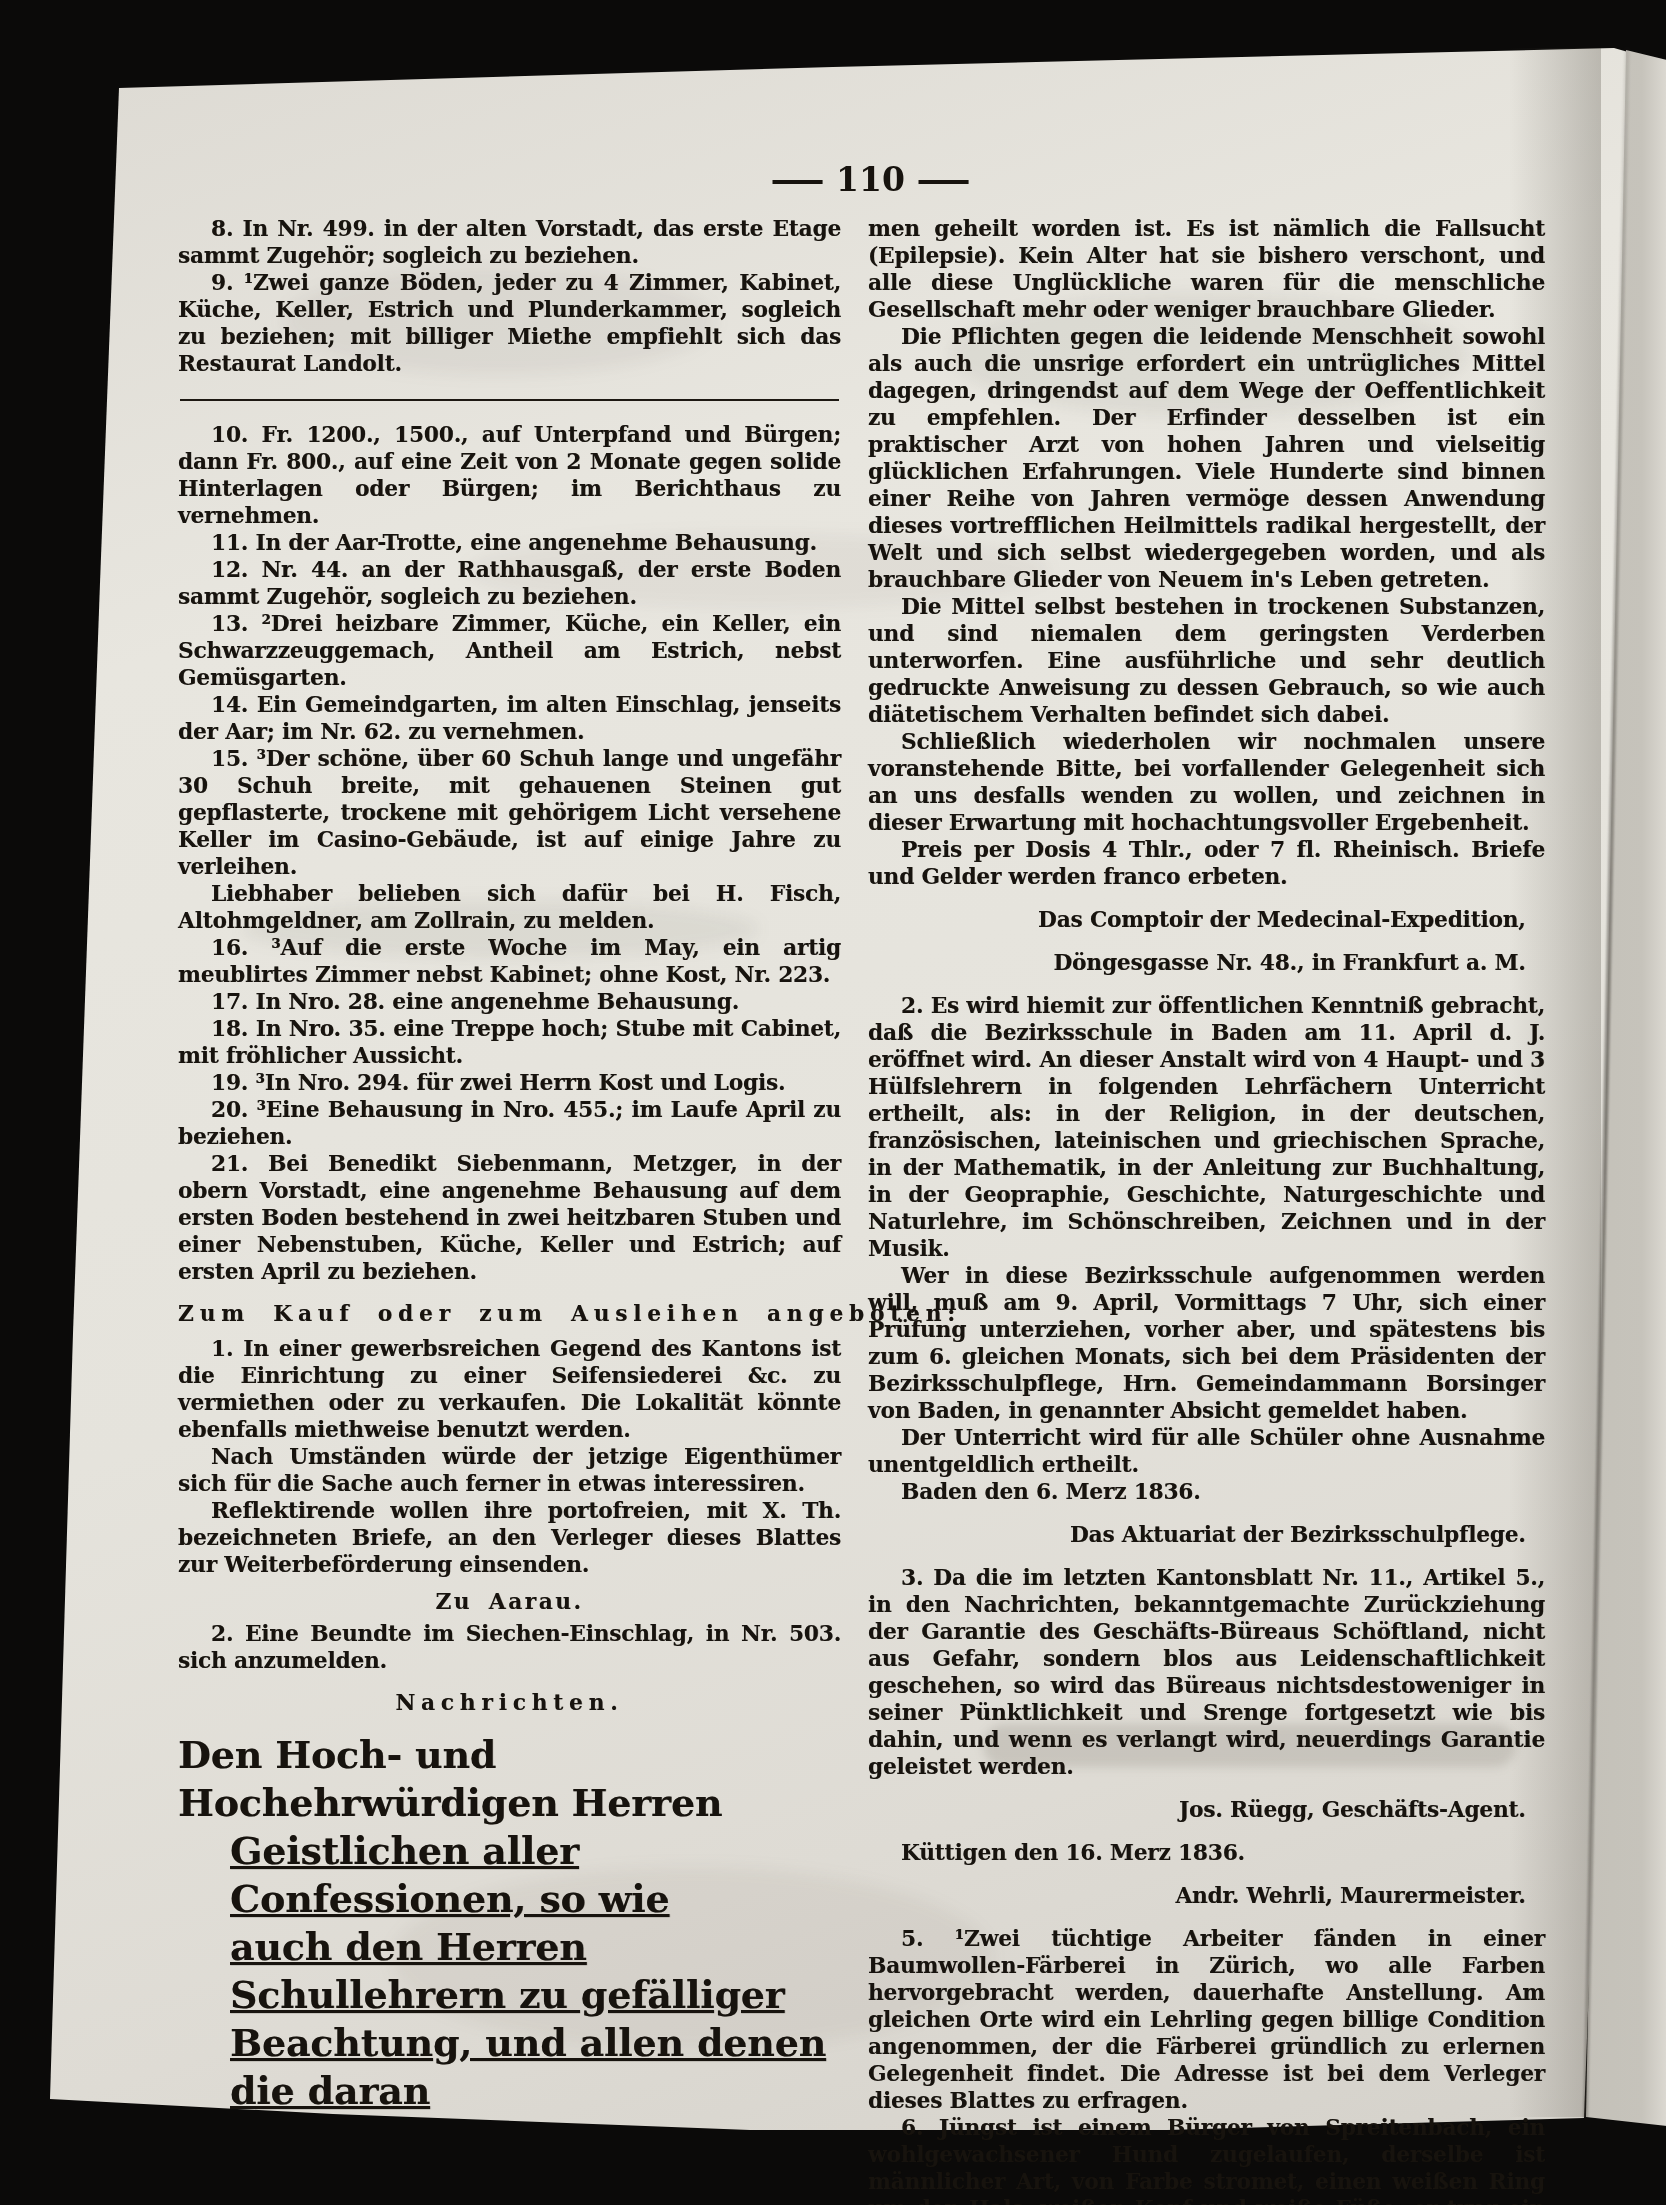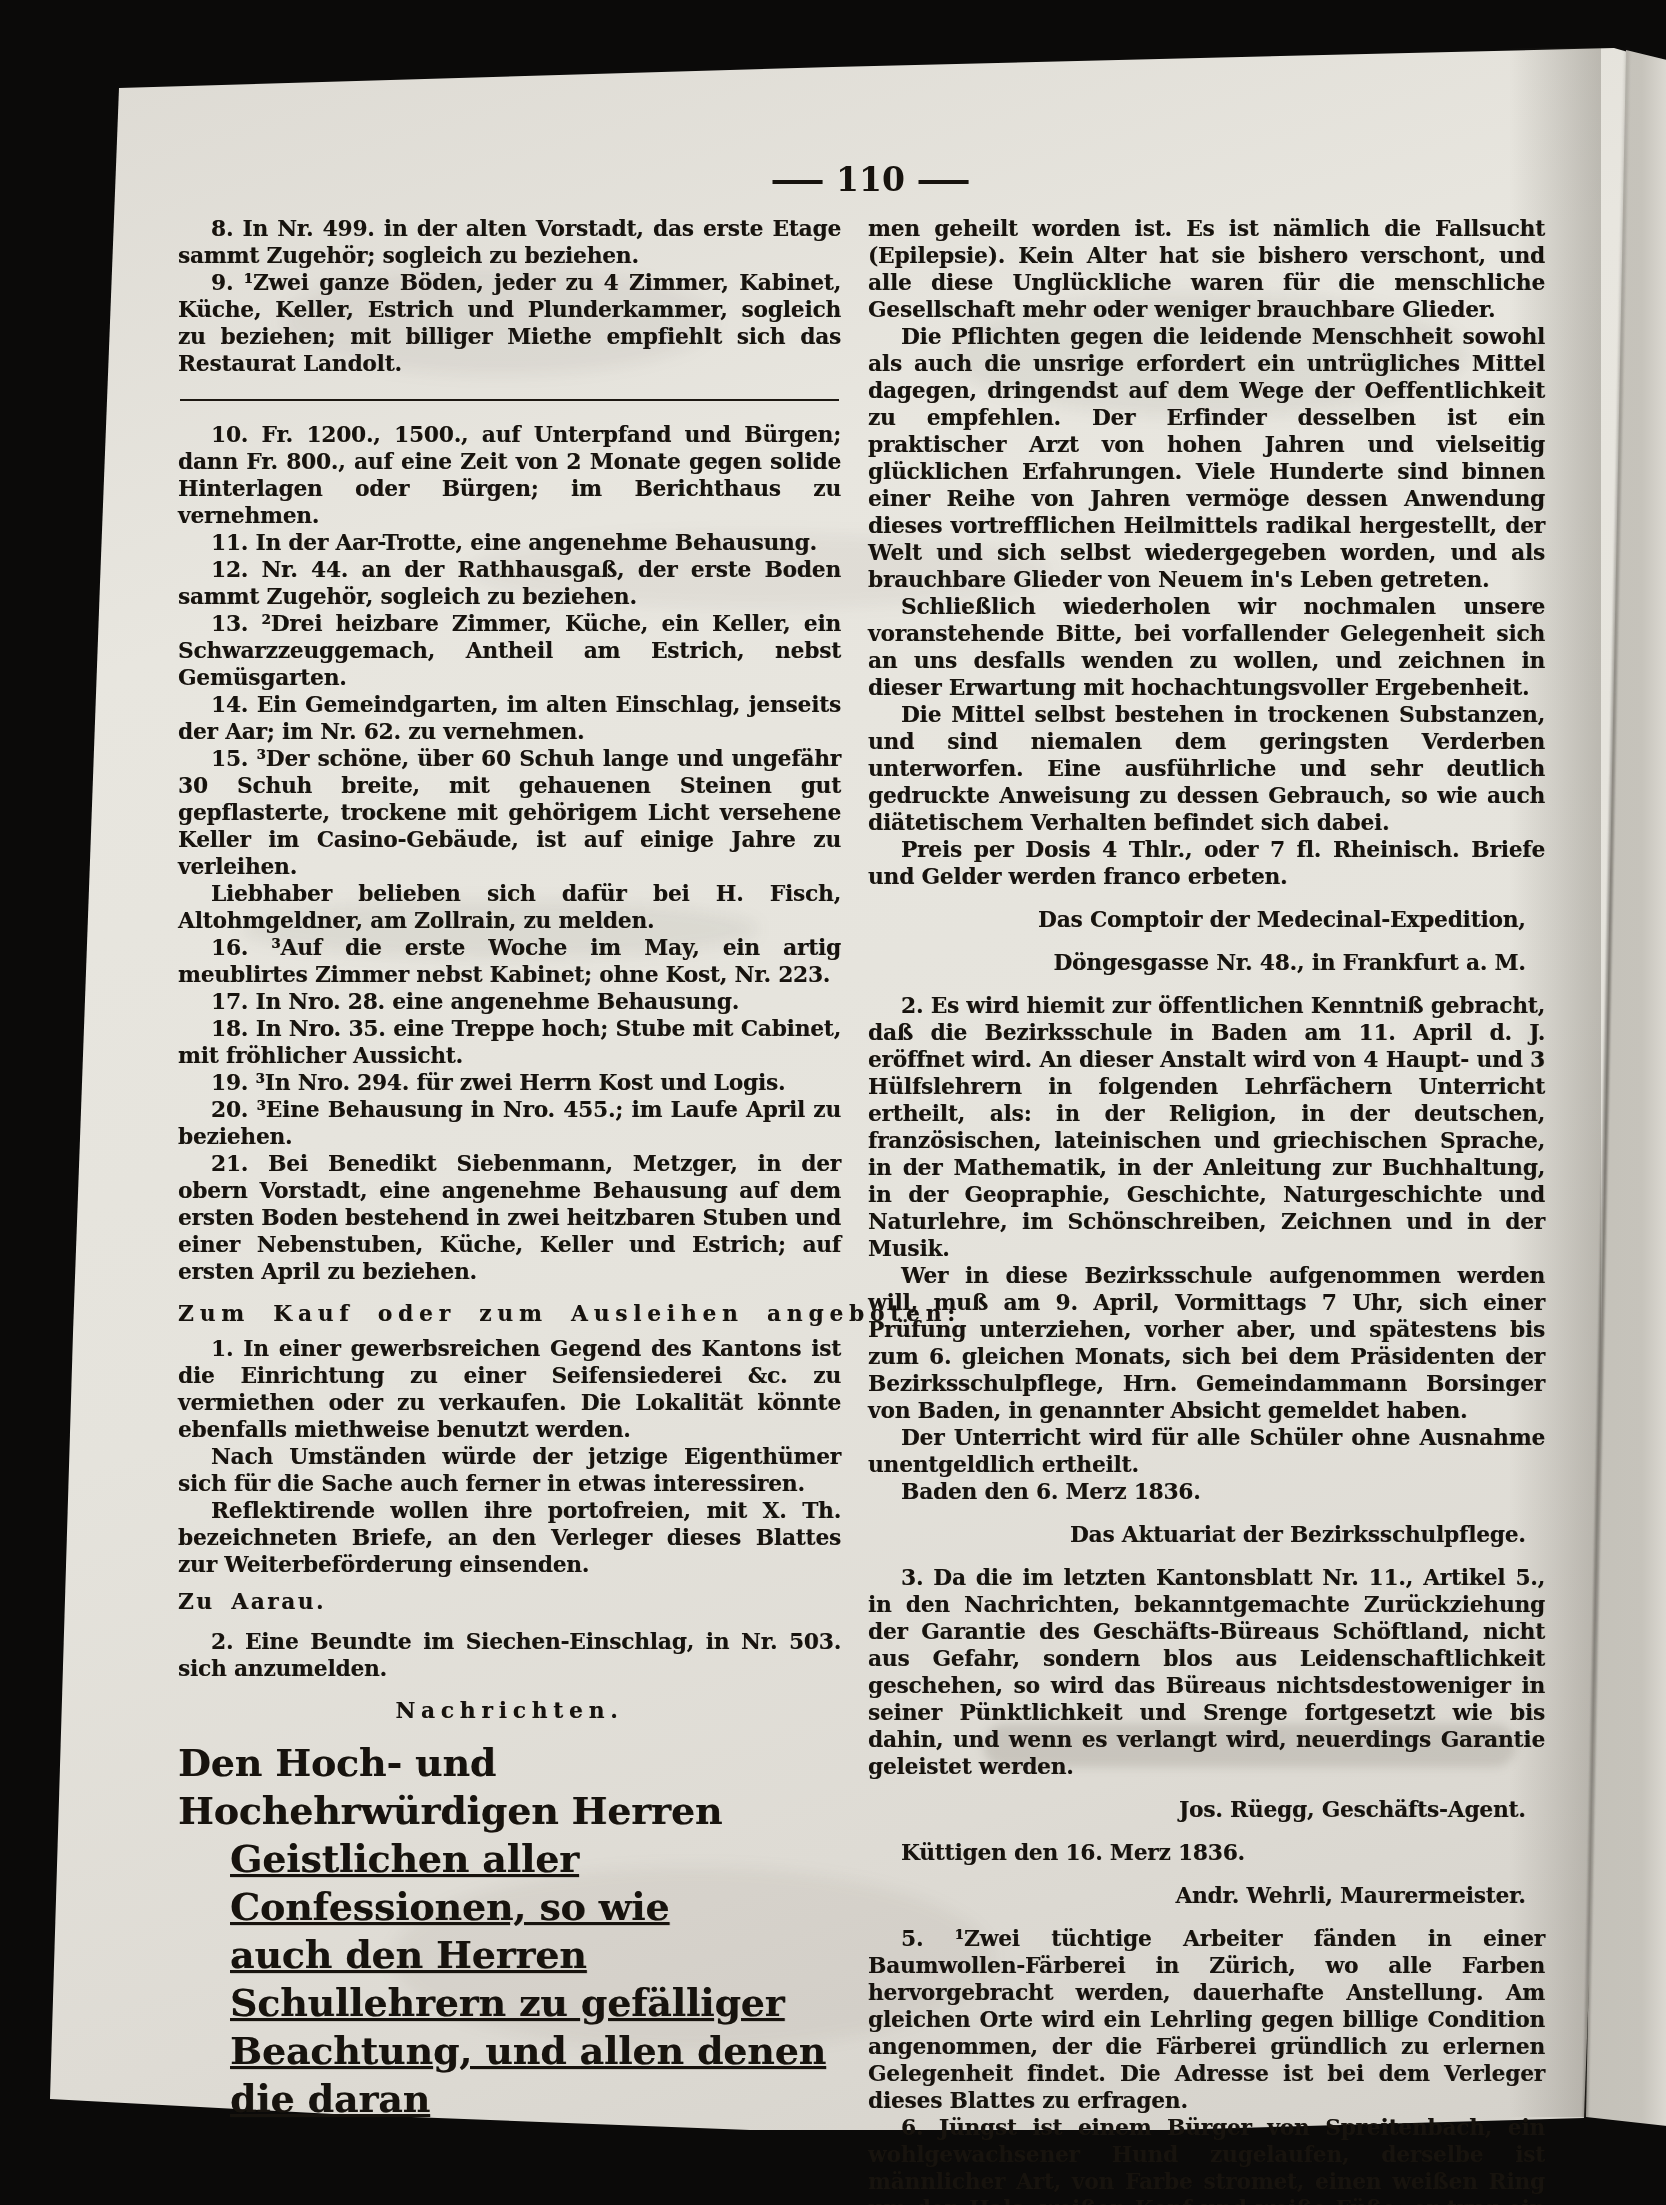--- a/index.html
+++ b/index.html
@@ -66,21 +66,21 @@
     hyphens:auto;
   }
   .col-left{left:178px;width:663px;}
   .col-right{left:868px;width:677px;}
 
   .para{margin:0;text-indent:33px;}
   .para.noind{text-indent:0;}
   .sig{margin:16px;text-align:right;padding-right:3.3px;text-indent:0;}
   .rule{border:none;border-top:2.5px solid #1d1812;margin:21.7px 1.7px 20px 1.7px;}
   .spaced-heading{margin:15px 0 8.3px;text-align:center;text-indent:0;letter-spacing:5.8px;word-spacing:10px;white-space:nowrap;}
-  .center-line{margin:10px 0 13px;text-indent:0;word-spacing:6.7px;letter-spacing:2.5px;}
+  .center-line{margin:10px 0 5px;text-align:center;text-indent:0;word-spacing:6.7px;letter-spacing:2.5px;}
   .headline{margin:15px 0 6.7px;font-size:38px;line-height:48px;text-align:left;}
   .hl-line{text-indent:0;}
   .hl-line.ind{padding-left:52px;text-decoration:underline;}
 </style>
 </head>
 <body>
 
 <div class="scan">
   <div class="paper"></div>
   <div class="stain s1"></div>
@@ -124,22 +124,22 @@
       <div class="headline">
         <div class="hl-line">Den Hoch- und Hochehrwürdigen Herren</div>
         <div class="hl-line ind">Geistlichen aller Confessionen, so wie</div>
         <div class="hl-line ind">auch den Herren Schullehrern zu gefälliger</div>
         <div class="hl-line ind">Beachtung, und allen denen die daran</div>
       </div>
     </div>
   <div class="col col-right" id="col-right" lang="de">
       <p class="para noind">men geheilt worden ist. Es ist nämlich die Fallsucht (Epilepsie). Kein Alter hat sie bishero verschont, und alle diese Unglückliche waren für die menschliche Gesellschaft mehr oder weniger brauchbare Glieder.</p>
       <p class="para">Die Pflichten gegen die leidende Menschheit sowohl als auch die unsrige erfordert ein untrügliches Mittel dagegen, dringendst auf dem Wege der Oeffentlichkeit zu empfehlen. Der Erfinder desselben ist ein praktischer Arzt von hohen Jahren und vielseitig glücklichen Erfahrungen. Viele Hunderte sind binnen einer Reihe von Jahren vermöge dessen Anwendung dieses vortrefflichen Heilmittels radikal hergestellt, der Welt und sich selbst wiedergegeben worden, und als brauchbare Glieder von Neuem in's Leben getreten.</p>
+      <p class="para">Die Mittel selbst bestehen in trockenen Substanzen, und sind niemalen dem geringsten Verderben unterworfen. Eine ausführliche und sehr deutlich gedruckte Anweisung zu dessen Gebrauch, so wie auch diätetischem Verhalten befindet sich dabei.</p>
       <p class="para">Schließlich wiederholen wir nochmalen unsere voranstehende Bitte, bei vorfallender Gelegenheit sich an uns desfalls wenden zu wollen, und zeichnen in dieser Erwartung mit hochachtungsvoller Ergebenheit.</p>
-      <p class="para">Die Mittel selbst bestehen in trockenen Substanzen, und sind niemalen dem geringsten Verderben unterworfen. Eine ausführliche und sehr deutlich gedruckte Anweisung zu dessen Gebrauch, so wie auch diätetischem Verhalten befindet sich dabei.</p>
       <p class="para">Preis per Dosis 4 Thlr., oder 7 fl. Rheinisch. Briefe und Gelder werden franco erbeten.</p>
       <p class="sig">Das Comptoir der Medecinal-Expedition,</p>
       <p class="sig">Döngesgasse Nr. 48., in Frankfurt a. M.</p>
       <p class="para">2. Es wird hiemit zur öffentlichen Kenntniß gebracht, daß die Bezirksschule in Baden am 11. April d. J. eröffnet wird. An dieser Anstalt wird von 4 Haupt- und 3 Hülfslehrern in folgenden Lehrfächern Unterricht ertheilt, als: in der Religion, in der deutschen, französischen, lateinischen und griechischen Sprache, in der Mathematik, in der Anleitung zur Buchhaltung, in der Geopraphie, Geschichte, Naturgeschichte und Naturlehre, im Schönschreiben, Zeichnen und in der Musik.</p>
       <p class="para">Wer in diese Bezirksschule aufgenommen werden will, muß am 9. April, Vormittags 7 Uhr, sich einer Prüfung unterziehen, vorher aber, und spätestens bis zum 6. gleichen Monats, sich bei dem Präsidenten der Bezirksschulpflege, Hrn. Gemeindammann Borsinger von Baden, in genannter Absicht gemeldet haben.</p>
       <p class="para">Der Unterricht wird für alle Schüler ohne Ausnahme unentgeldlich ertheilt.</p>
       <p class="para">Baden den 6. Merz 1836.</p>
       <p class="sig">Das Aktuariat der Bezirksschulpflege.</p>
       <p class="para">3. Da die im letzten Kantonsblatt Nr. 11., Artikel 5., in den Nachrichten, bekanntgemachte Zurückziehung der Garantie des Geschäfts-Büreaus Schöftland, nicht aus Gefahr, sondern blos aus Leidenschaftlichkeit geschehen, so wird das Büreaus nichtsdestoweniger in seiner Pünktlichkeit und Srenge fortgesetzt wie bis dahin, und wenn es verlangt wird, neuerdings Garantie geleistet werden.</p>
       <p class="sig">Jos. Rüegg, Geschäfts-Agent.</p>

